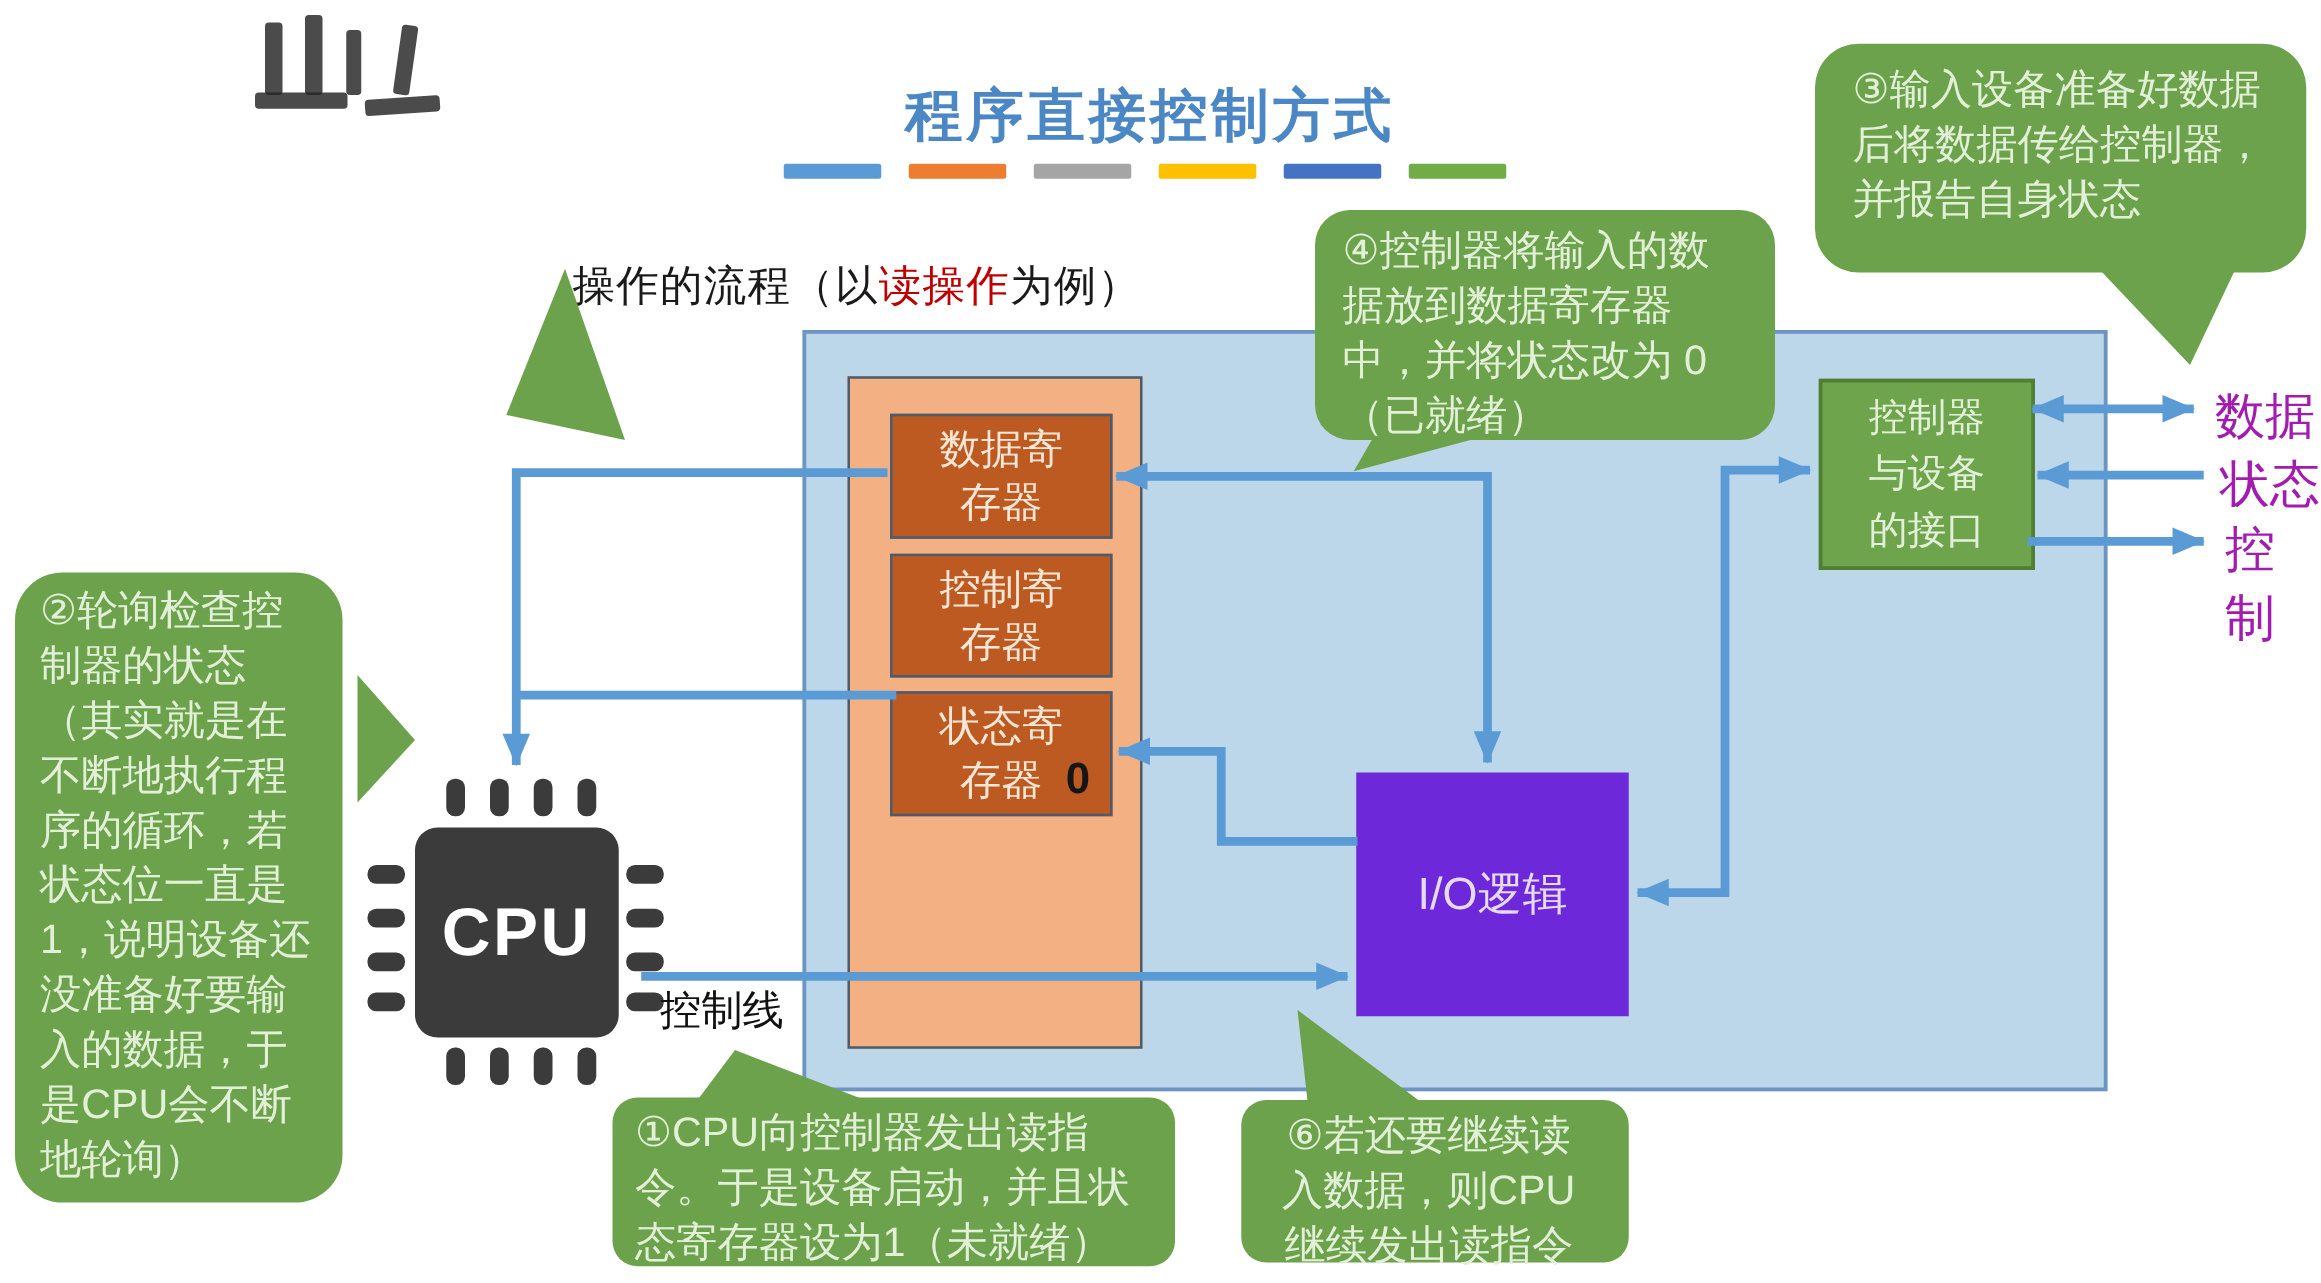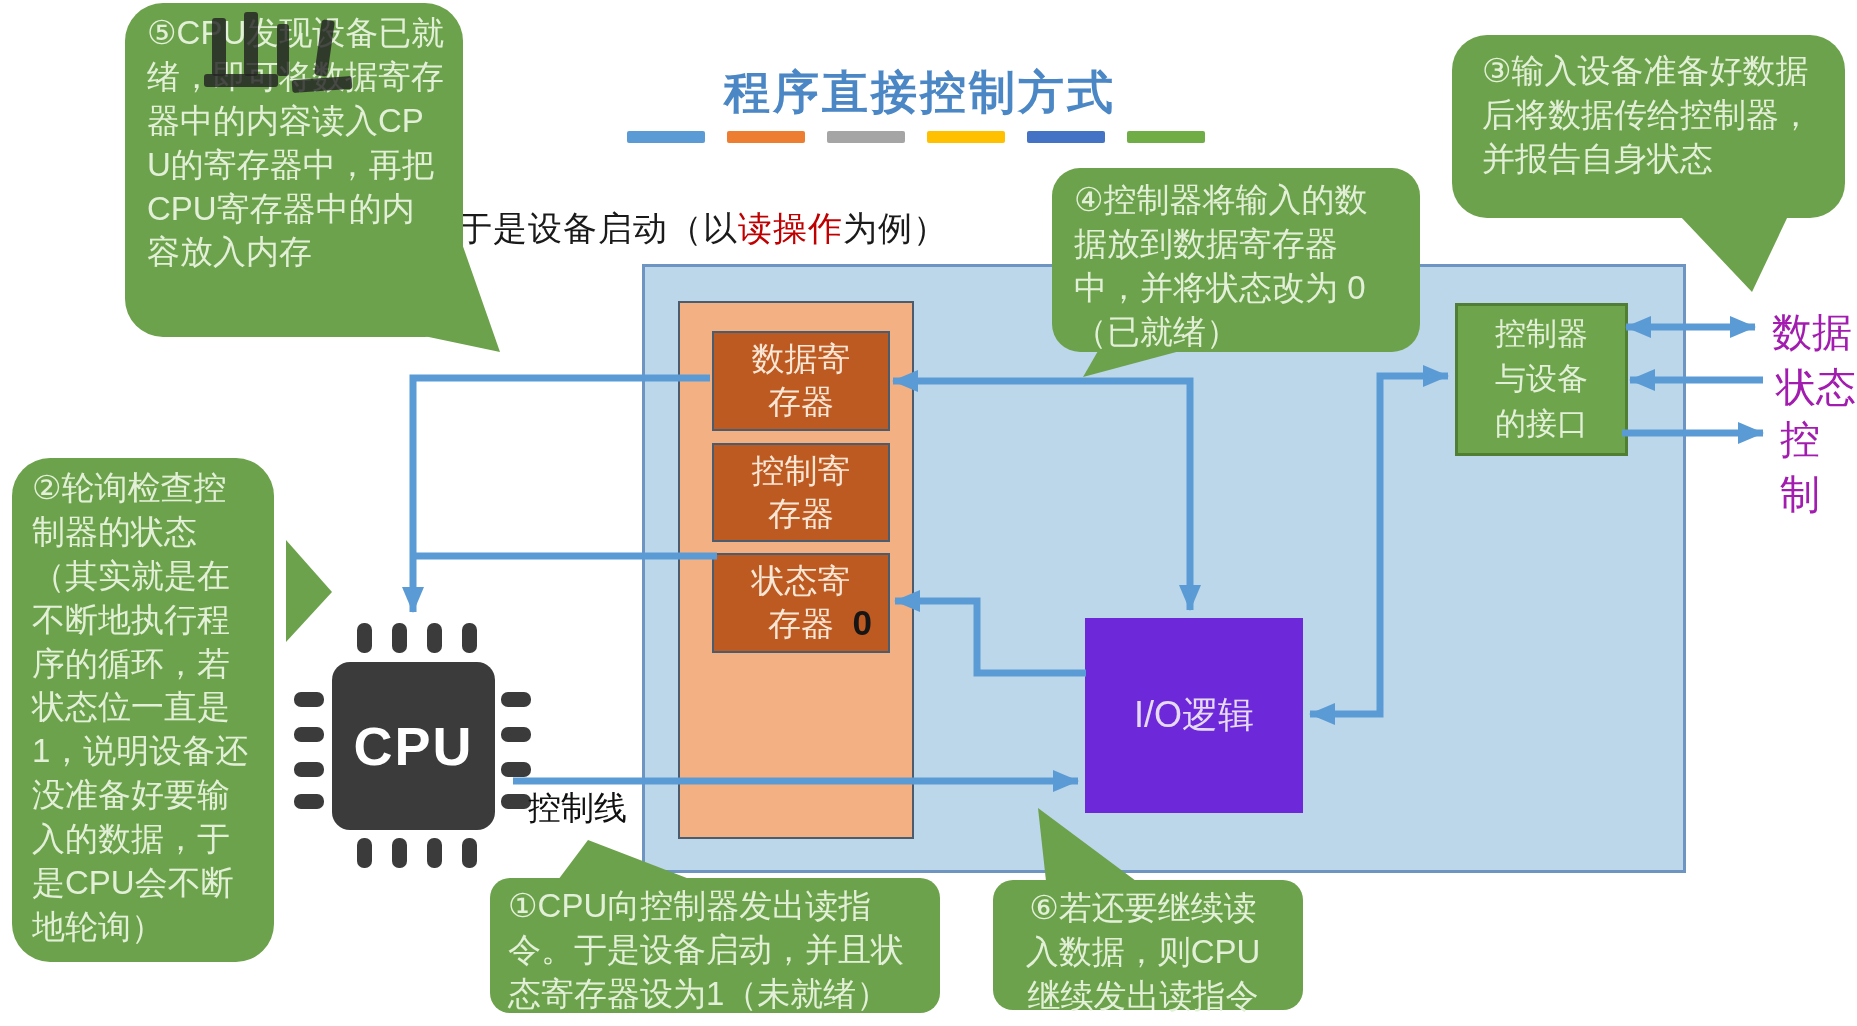--- a/index.html
+++ b/index.html
@@ -63,21 +63,21 @@
   <div class="abs" id="title">程序直接控制方式</div>
   <div class="abs" id="bars">
       <div class="bar" style="background: rgb(91, 155, 213);"></div>
       <div class="bar" style="background: rgb(237, 125, 49);"></div>
       <div class="bar" style="background: rgb(165, 165, 165);"></div>
       <div class="bar" style="background: rgb(255, 192, 0);"></div>
       <div class="bar" style="background: rgb(68, 114, 196);"></div>
       <div class="bar" style="background: rgb(112, 173, 71);"></div>
     </div>
 
-  <div class="abs" id="subtitle"><span>于是设备启动（以</span><span class="em">读操作</span><span>为例）</span></div>
+  <div class="abs" id="subtitle"><span>操作的流程（以</span><span class="em">读操作</span><span>为例）</span></div>
 
   <div class="abs" id="board"></div>
   <div class="abs" id="regpanel"></div>
 
   <div class="abs reg pre" id="reg-data">数据寄
 存器</div>
   <div class="abs reg pre" id="reg-ctrl">控制寄
 存器</div>
   <div class="abs reg pre" id="reg-stat"><span class="pre">状态寄
 存器</span><span id="stat0">0</span></div>
@@ -107,21 +107,20 @@
   <div class="pin" style="left:294px;top:692px;width:30px;height:15px;"></div>
   <div class="pin" style="left:294px;top:727px;width:30px;height:15px;"></div>
   <div class="pin" style="left:294px;top:762px;width:30px;height:15px;"></div>
   <div class="pin" style="left:294px;top:794px;width:30px;height:15px;"></div>
 
   <div class="pin" style="left:501px;top:692px;width:30px;height:15px;"></div>
   <div class="pin" style="left:501px;top:727px;width:30px;height:15px;"></div>
   <div class="pin" style="left:501px;top:762px;width:30px;height:15px;"></div>
   <div class="pin" style="left:501px;top:794px;width:30px;height:15px;"></div>
 
-  <div class="abs bubble" id="b5">⑤CPU发现设备已就绪，即可将数据寄存器中的内容读入CPU的寄存器中，再把CPU寄存器中的内容放入内存</div>
   <div class="abs bubble" id="b2">②轮询检查控制器的状态（其实就是在不断地执行程序的循环，若状态位一直是1，说明设备还没准备好要输入的数据，于是CPU会不断地轮询）</div>
   <div class="abs bubble" id="b3">③输入设备准备好数据后将数据传给控制器，并报告自身状态</div>
   <div class="abs bubble" id="b4">④控制器将输入的数据放到数据寄存器中，并将状态改为 0 （已就绪）</div>
   <div class="abs bubble" id="b1">①CPU向控制器发出读指令。于是设备启动，并且状态寄存器设为1（未就绪）</div>
   <div class="abs bubble" id="b6">⑥若还要继续读入数据，则CPU继续发出读指令</div>
 
   <div class="wm" style="left:212px;top:18px;width:14px;height:58px;"></div>
   <div class="wm" style="left:244px;top:12px;width:14px;height:64px;"></div>
   <div class="wm" style="left:277px;top:24px;width:12px;height:52px;"></div>
   <div class="wm" style="left:318px;top:20px;width:13px;height:56px;transform:rotate(8deg);"></div>

